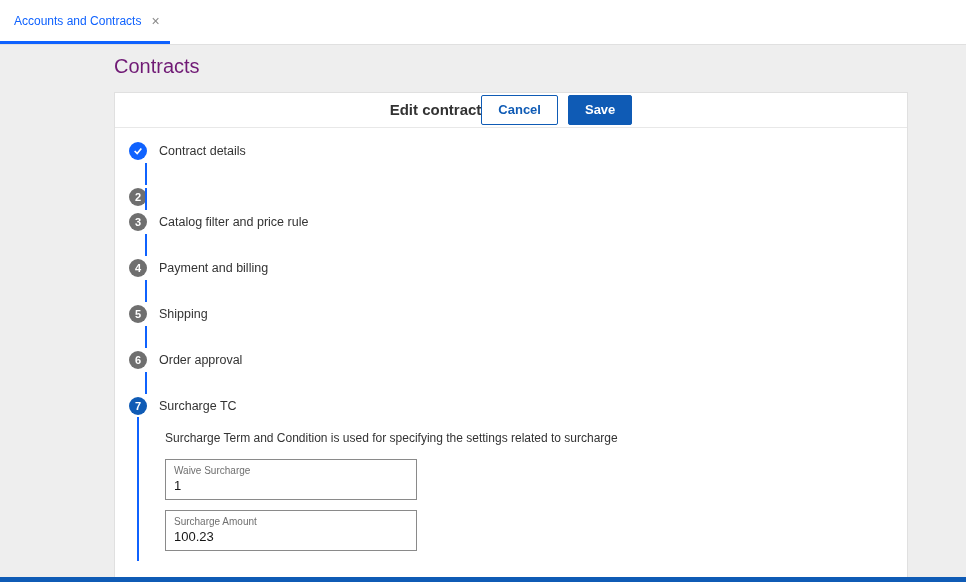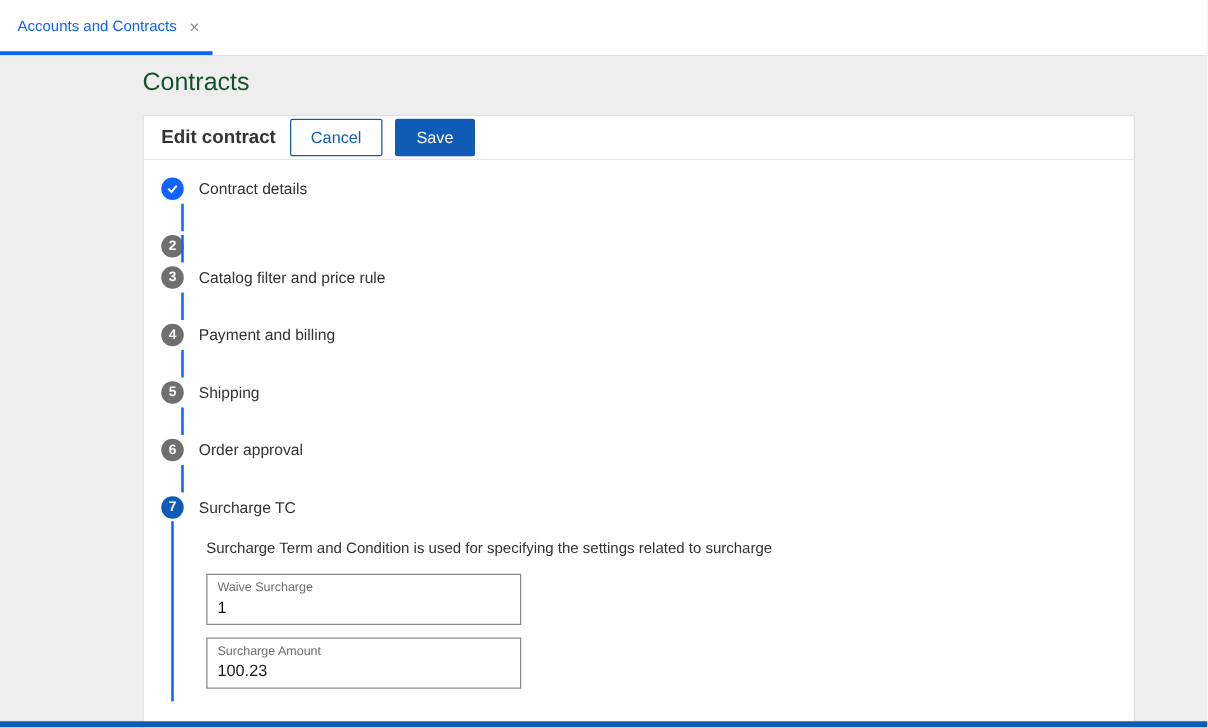--- a/index.html
+++ b/index.html
@@ -35,51 +35,51 @@
     font-size: 14px;
     line-height: 1;
     cursor: pointer;
   }
   .page-wrap {
     padding: 10px 0 0 0;
   }
   .page-title {
     font-size: 20px;
     font-weight: 400;
-    color: #14532d;
+    color: #701a75;
     margin: 0 0 14px 114px;
   }
   .card {
     background: #fff;
     margin: 0 58px 0 114px;
     border: 1px solid #e0e0e0;
     min-height: 508px;
     position: relative;
   }
   .card-header {
     display: flex;
     align-items: center;
-    justify-content: flex-start;
+    justify-content: center;
     padding: 2px 14px;
     border-bottom: 1px solid #e8e8e8;
-    gap: 11px;
   }
   .card-title {
     font-size: 15px;
     font-weight: 600;
     color: #333;
   }
   .btn-row { display: flex; gap: 10px; }
   .btn {
     font-size: 13px;
     padding: 6px 16px;
     border-radius: 2px;
     cursor: pointer;
     border: 1px solid transparent;
     line-height: 1.2;
+    font-weight: bold;
   }
   .btn-primary {
     background: #0f5bb5;
     color: #fff;
     border-color: #0f5bb5;
   }
   .btn-secondary {
     background: #fff;
     color: #0f5bb5;
     border: 1px solid #0f5bb5;

